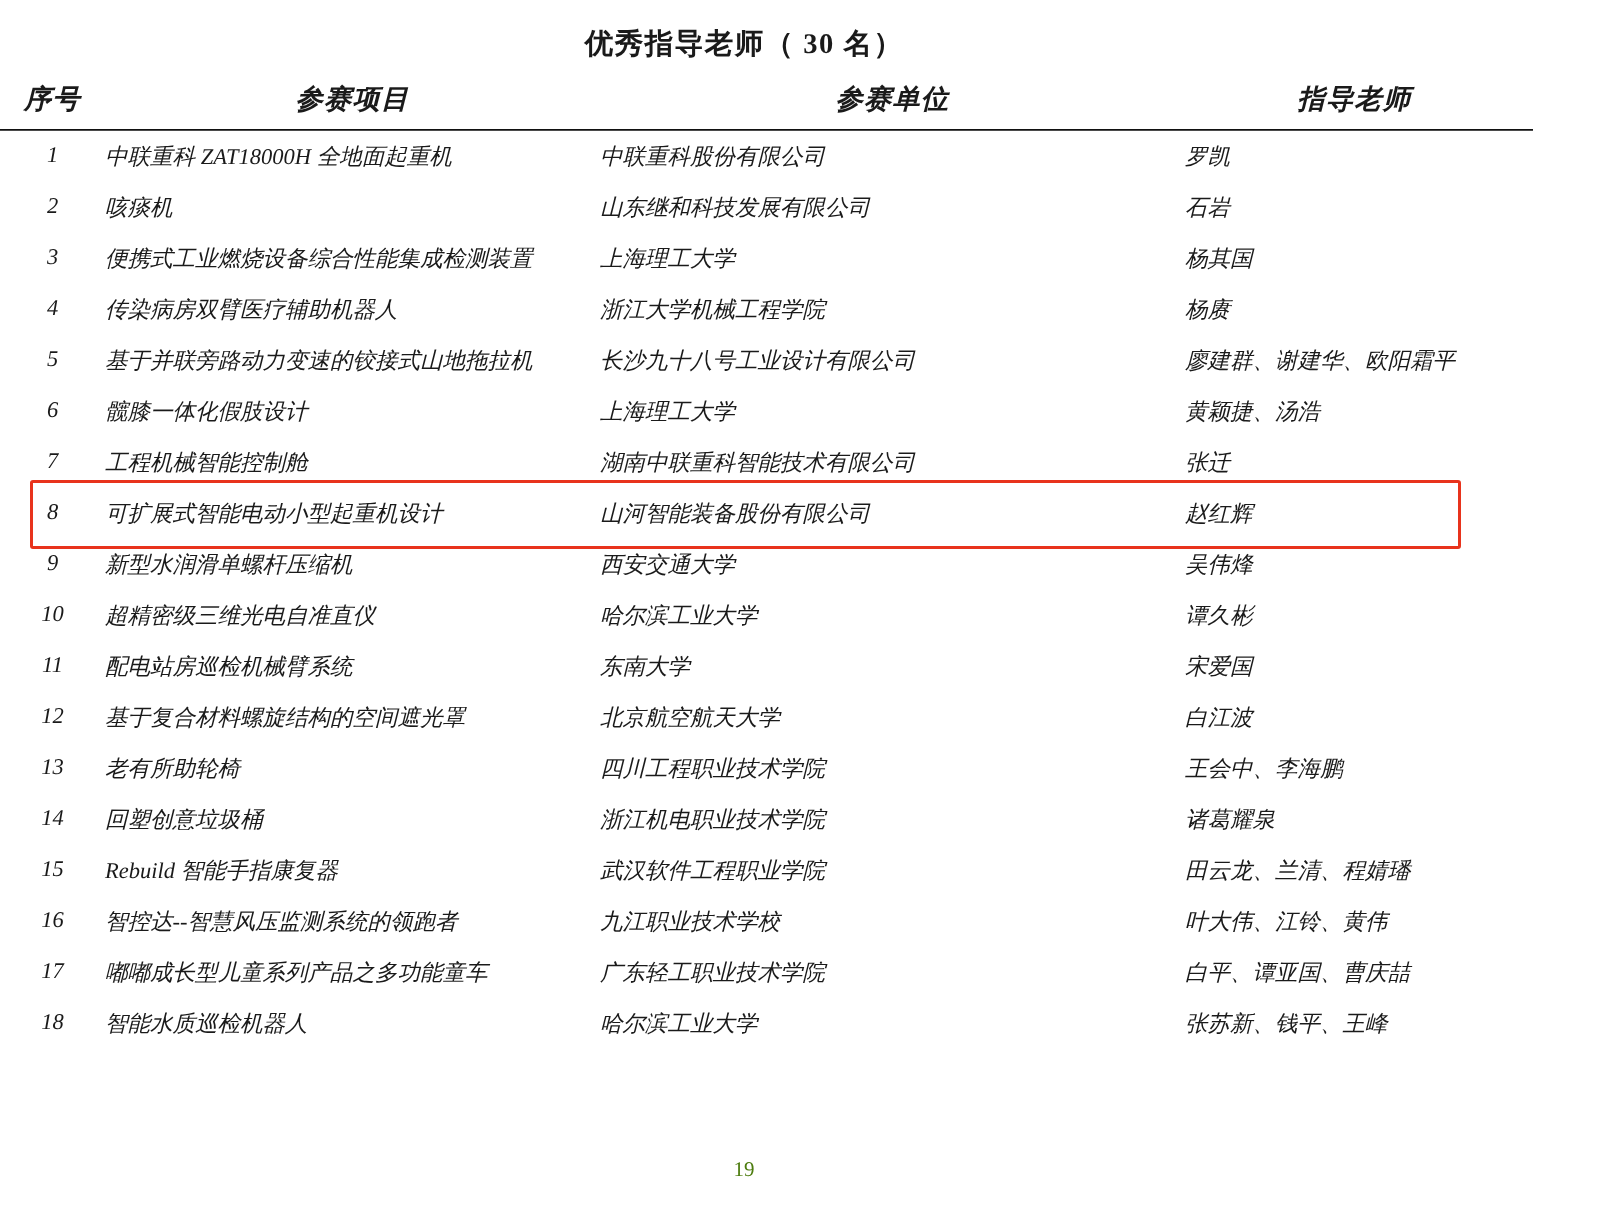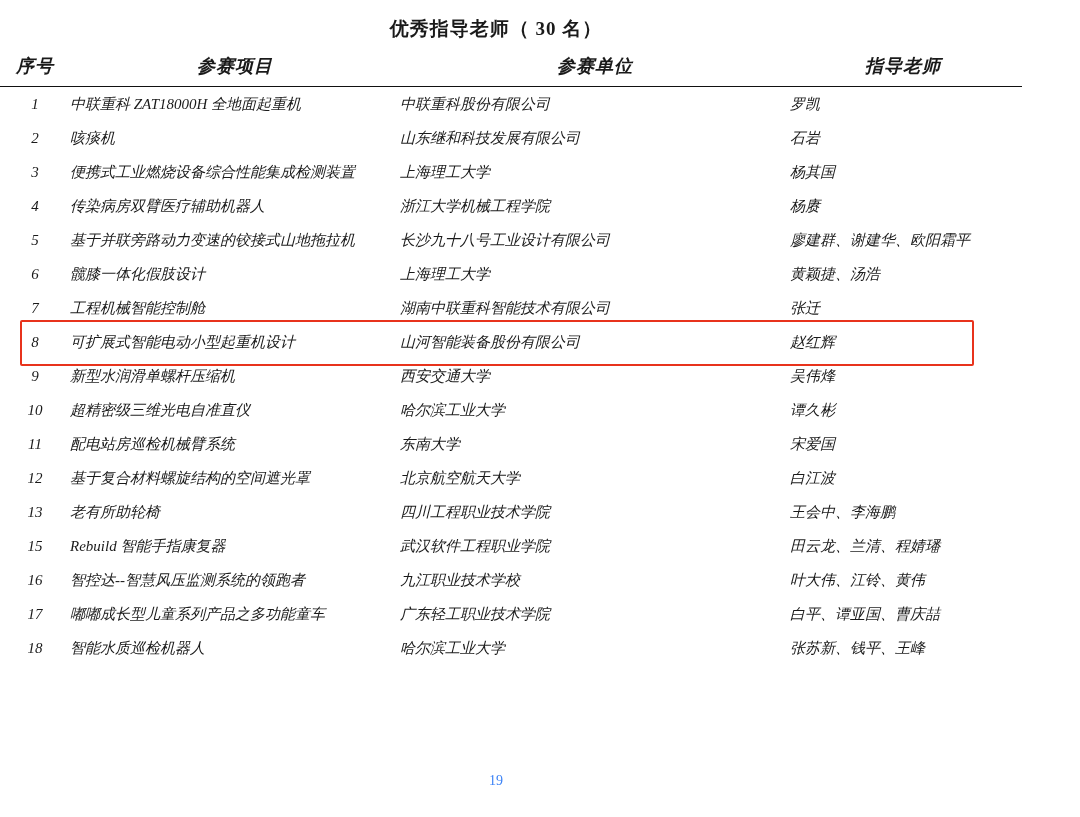--- a/index.html
+++ b/index.html
@@ -79,21 +79,21 @@
     border-radius: 2px;
     pointer-events: none;
   }
   .page-number {
     position: absolute;
     bottom: 28px;
     left: 0;
     width: 100%;
     text-align: center;
     font-size: 14px;
-    color: #3b82f6;
+    color: #4d7c0f;
   }
 </style>
 </head>
 <body>
 
 <div class="page">
 
   <div class="doc-title">优秀指导老师（ 30 名）</div>
 
   <table class="award-table">
@@ -184,20 +184,26 @@
         <td class="t-unit">北京航空航天大学</td>
         <td class="t-teach">白江波</td>
       </tr>
       <tr>
         <td class="t-no">13</td>
         <td class="t-proj">老有所助轮椅</td>
         <td class="t-unit">四川工程职业技术学院</td>
         <td class="t-teach">王会中、李海鹏</td>
       </tr>
       <tr>
+        <td class="t-no">14</td>
+        <td class="t-proj">回塑创意垃圾桶</td>
+        <td class="t-unit">浙江机电职业技术学院</td>
+        <td class="t-teach">诸葛耀泉</td>
+      </tr>
+      <tr>
         <td class="t-no">15</td>
         <td class="t-proj">Rebuild 智能手指康复器</td>
         <td class="t-unit">武汉软件工程职业学院</td>
         <td class="t-teach">田云龙、兰清、程婧璠</td>
       </tr>
       <tr>
         <td class="t-no">16</td>
         <td class="t-proj">智控达--智慧风压监测系统的领跑者</td>
         <td class="t-unit">九江职业技术学校</td>
         <td class="t-teach">叶大伟、江铃、黄伟</td>

